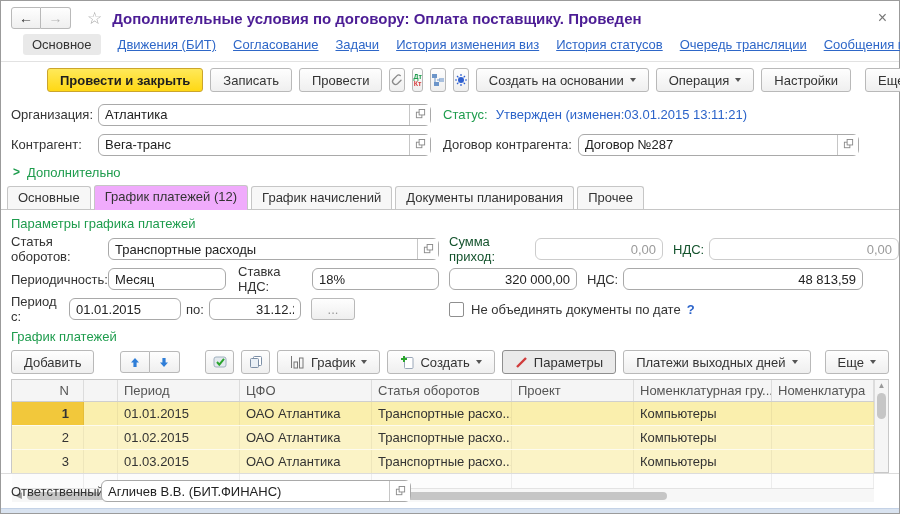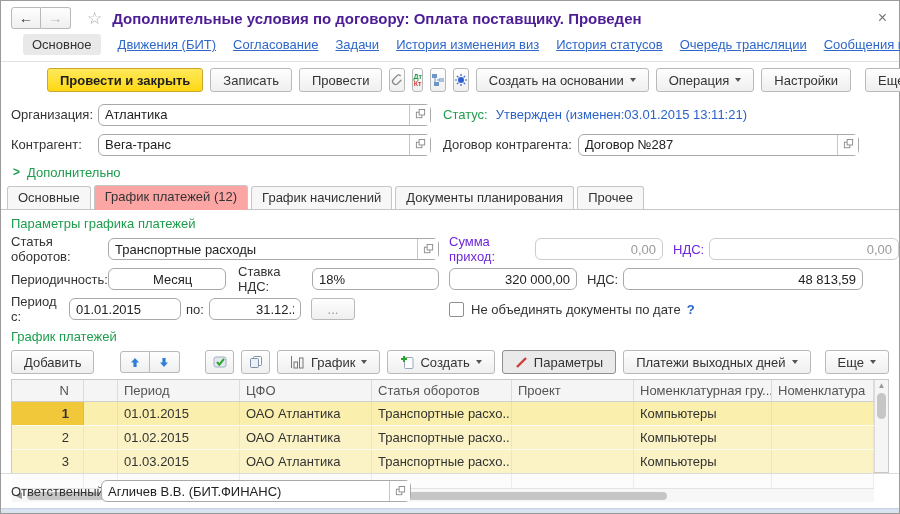--- a/index.html
+++ b/index.html
@@ -39,38 +39,38 @@
   .fleft .flabel{width:87px;flex:0 0 auto;}
   .fright{flex:1;display:flex;align-items:center;padding-left:12px;padding-right:30px;}
   .ig{display:flex;align-items:stretch;border:1px solid #A9A9A9;border-radius:6px;background:#fff;height:22px;flex:1;min-width:0;box-sizing:border-box;}
   .ig input{border:none;outline:none;background:transparent;flex:1;min-width:0;padding:0 6px;font:inherit;color:#222;}
   .ig .openbtn{width:20px;border-left:1px solid #C6C6C6;display:flex;align-items:center;justify-content:center;cursor:pointer;background:#fff;}
   .ig.num input{text-align:right;}
   .ig.disabled{border-color:#CCCCCC;}
   .ig.disabled input{color:#9A9A9A;}
   .glabel{color:#1E9C4D;}
   .statusval{color:#2B63C9;margin-left:8px;white-space:nowrap;}
-  .graylabel{color:#6d28d9;}
+  .graylabel{color:#14532d;}
   .addlink{display:flex;align-items:center;gap:7px;height:22px;color:#1E9C4D;cursor:pointer;padding-left:2px;}
   .chev{color:#1E9C4D;font-weight:bold;font-size:12px;}
   
   .tabbar{display:flex;align-items:flex-end;padding:2px 6px 0;border-bottom:1px solid #C6C6C6;flex:0 0 auto;}
   .tab{border:1px solid #C6C6C6;border-bottom:none;border-radius:3px 3px 0 0;padding:3px 10px 4px;margin-right:3px;
        background:#F7F7F7;cursor:pointer;position:relative;white-space:nowrap;}
-  .tab.active{background:#fca5a5;margin-bottom:-1px;padding-bottom:6px;z-index:2;}
+  .tab.active{background:#f0abfc;margin-bottom:-1px;padding-bottom:6px;z-index:2;}
   
   .content{flex:1;padding:4px 10px 0;display:flex;flex-direction:column;min-height:0;}
   .sectitle{color:#1E9C4D;margin:2px 0 6px;flex:0 0 auto;}
   .prow{display:flex;align-items:center;height:24px;margin-bottom:6px;flex:0 0 auto;}
   .pleft{width:428px;display:flex;align-items:center;flex:0 0 auto;}
   .pright{flex:1;display:flex;align-items:center;padding-left:10px;padding-right:26px;}
   .lab97{width:97px;flex:0 0 auto;}
   .lab84{width:86px;flex:0 0 auto;}
   .vatlab{margin-left:10px;width:36px;flex:0 0 auto;}
-  .w120{flex:0 0 118px;padding-left:38px;}
+  .w120{flex:0 0 118px;}
   .w128{flex:0 0 128px;}
   .w112{flex:0 0 112px;}
   .w92{flex:0 0 92px;padding-left:40px;}
   .polab{width:28px;text-align:center;flex:0 0 auto;}
   .dotsbtn{height:22px;width:44px;margin-left:10px;color:#9a9a9a;}
   .cbx{width:13px;height:13px;border:1px solid #8F8F8F;border-radius:2px;background:#fff;display:inline-block;cursor:pointer;flex:0 0 auto;}
   .cbxlab{margin-left:7px;}
   .qmarkblue{color:#2B63C9;font-weight:bold;margin-left:6px;cursor:pointer;}
   
   .ttb{display:flex;align-items:center;gap:7px;margin-bottom:5px;flex:0 0 auto;}

